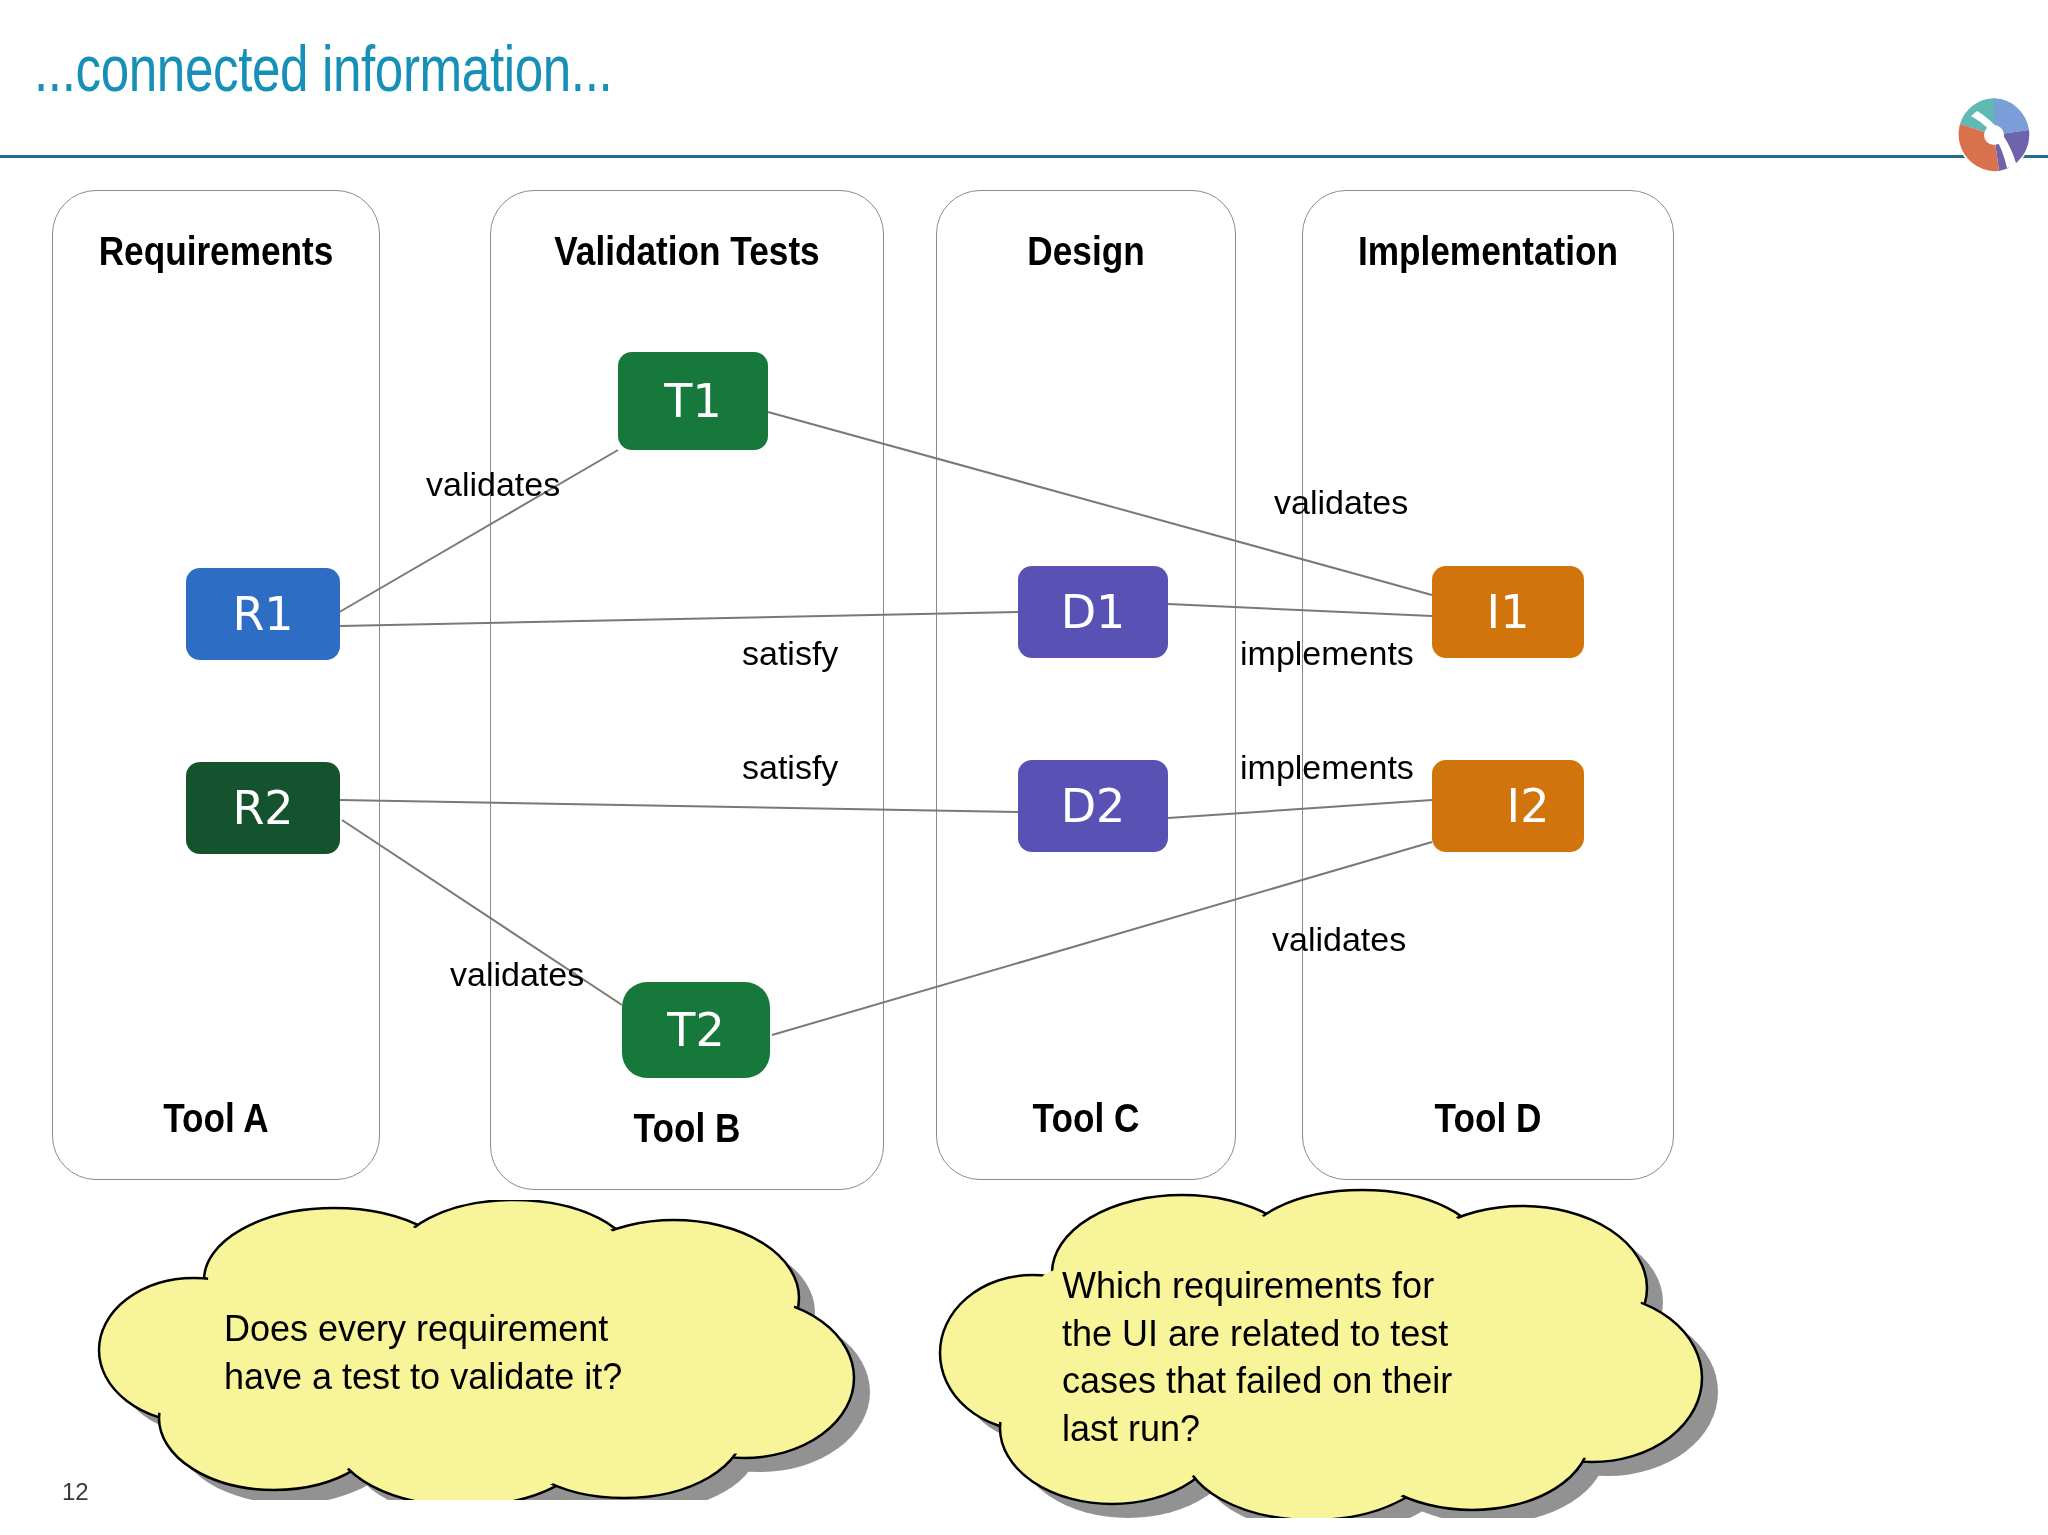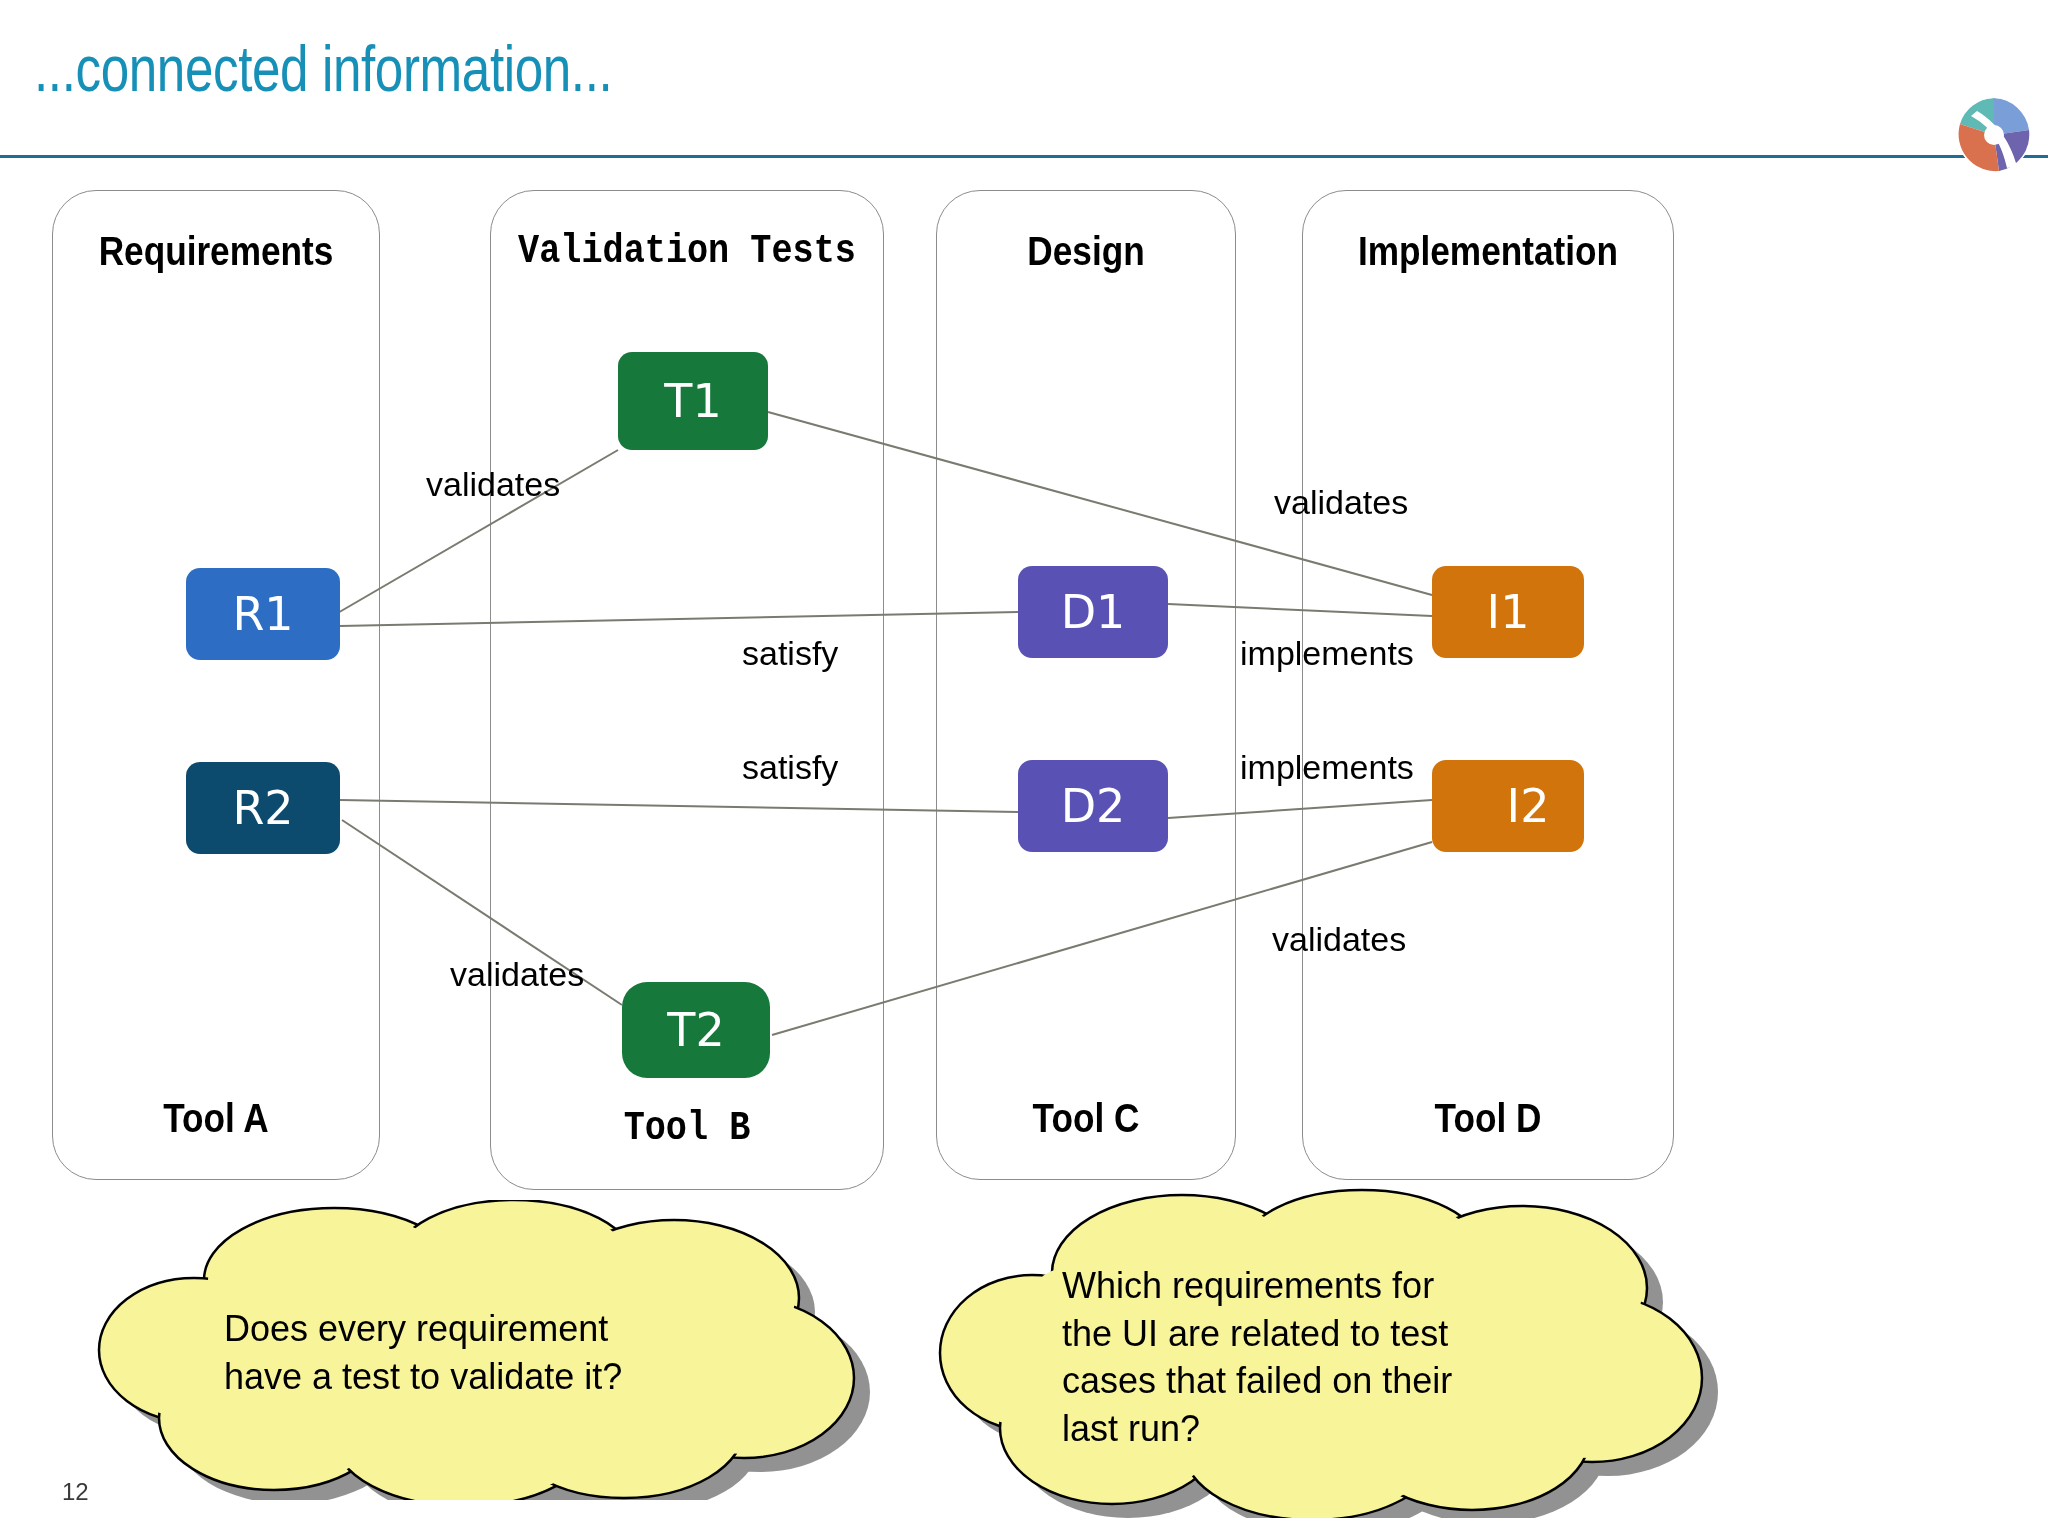--- a/index.html
+++ b/index.html
@@ -162,21 +162,21 @@
       <circle cx="39" cy="39" r="10" fill="#ffffff"></circle>
     </g>
   </svg>
 </div>
 
 <div class="column" style="left:52px; top:190px; width:328px; height:990px;">
   <div class="col-header">Requirements</div>
   <div class="col-footer">Tool A</div>
 </div>
 
-<div class="column" style="left:490px; top:190px; width:394px; height:1000px;font-family:Liberation Mono, monospace;">
+<div class="column" style="left:490px; top:190px; width:394px; height:1000px;">
   <div class="col-header">Validation Tests</div>
   <div class="col-footer">Tool B</div>
 </div>
 
 <div class="column" style="left:936px; top:190px; width:300px; height:990px;">
   <div class="col-header">Design</div>
   <div class="col-footer">Tool C</div>
 </div>
 
 <div class="column" style="left:1302px; top:190px; width:372px; height:990px;">
@@ -212,21 +212,21 @@
 </div>
 
 <div class="node" style="left:1018px; top:566px; width:150px; height:92px; background:#5a51b5;text-align:center;">
   <span>D1</span>
 </div>
 
 <div class="node" style="left:1432px; top:566px; width:152px; height:92px; background:#d1740c;">
   <span>I1</span>
 </div>
 
-<div class="node" style="left:186px; top:762px; width:154px; height:92px; background:#0c4a6e;">
+<div class="node" style="left:186px; top:762px; width:154px; height:92px; background:#14532d;">
   <span>R2</span>
 </div>
 
 <div class="node" style="left:1018px; top:760px; width:150px; height:92px; background:#5a51b5;">
   <span>D2</span>
 </div>
 
 <div class="node" style="left:1432px; top:760px; width:152px; height:92px; background:#d1740c;padding-left:40px;">
   <span>I2</span>
 </div>

